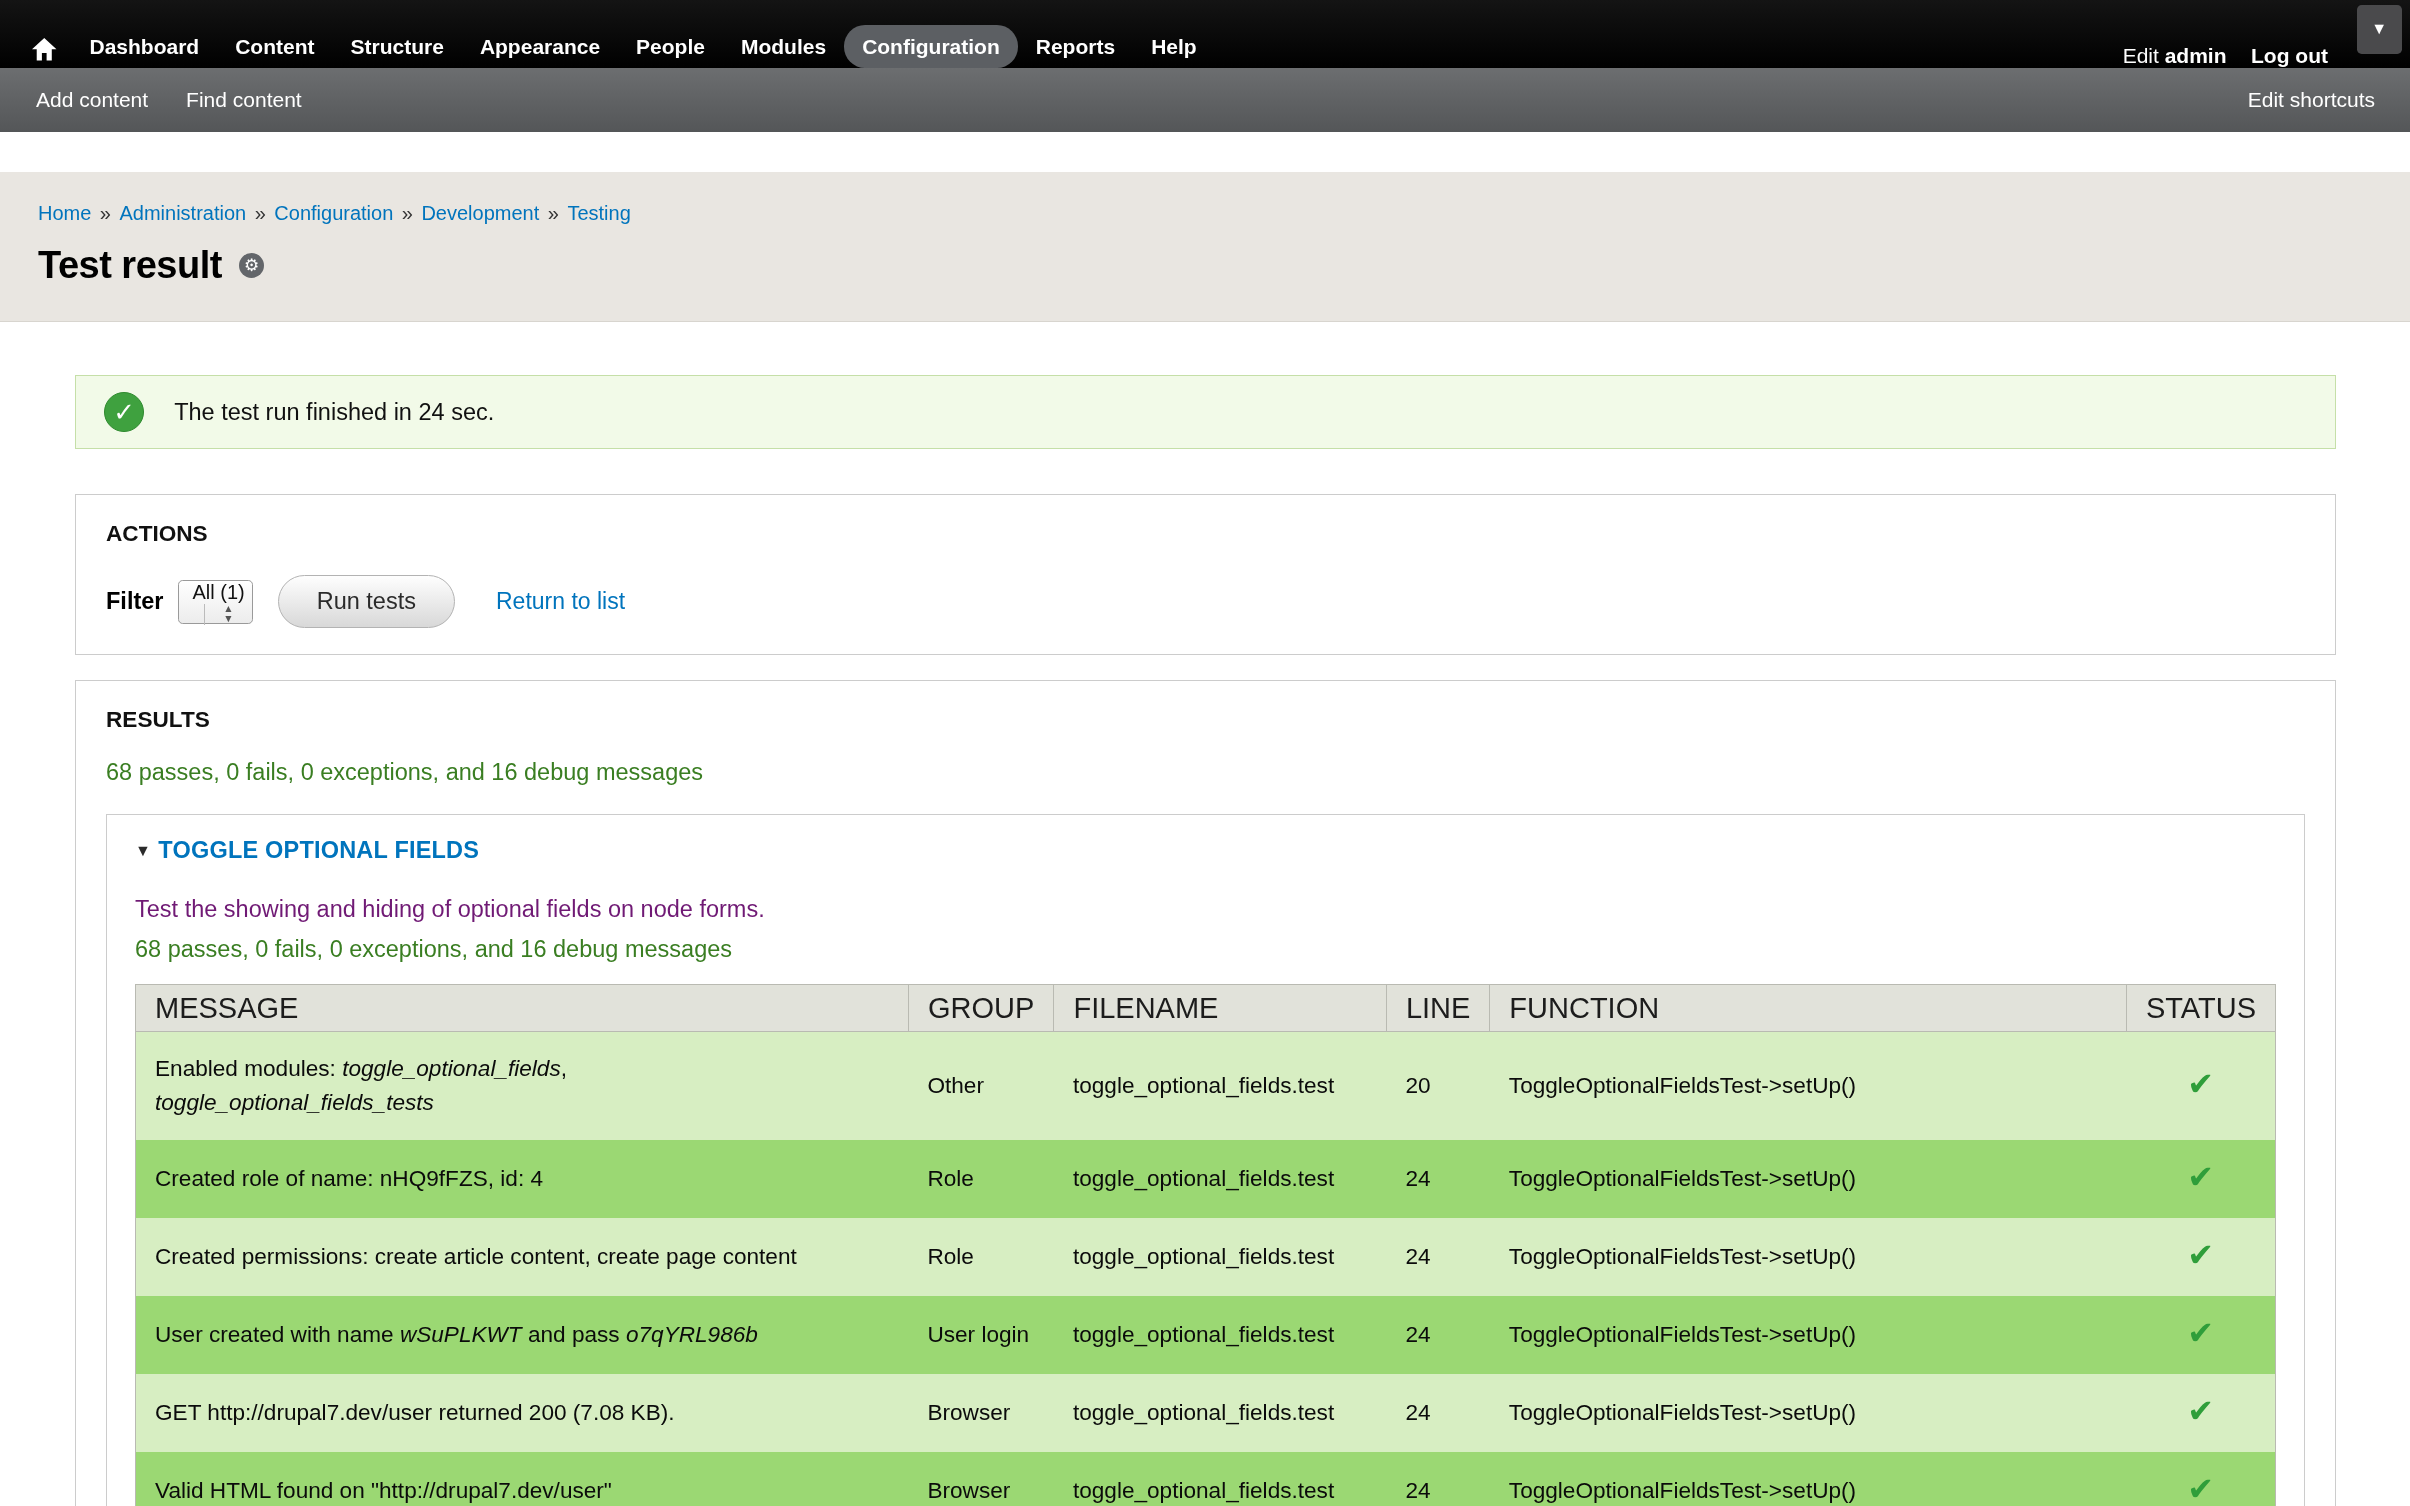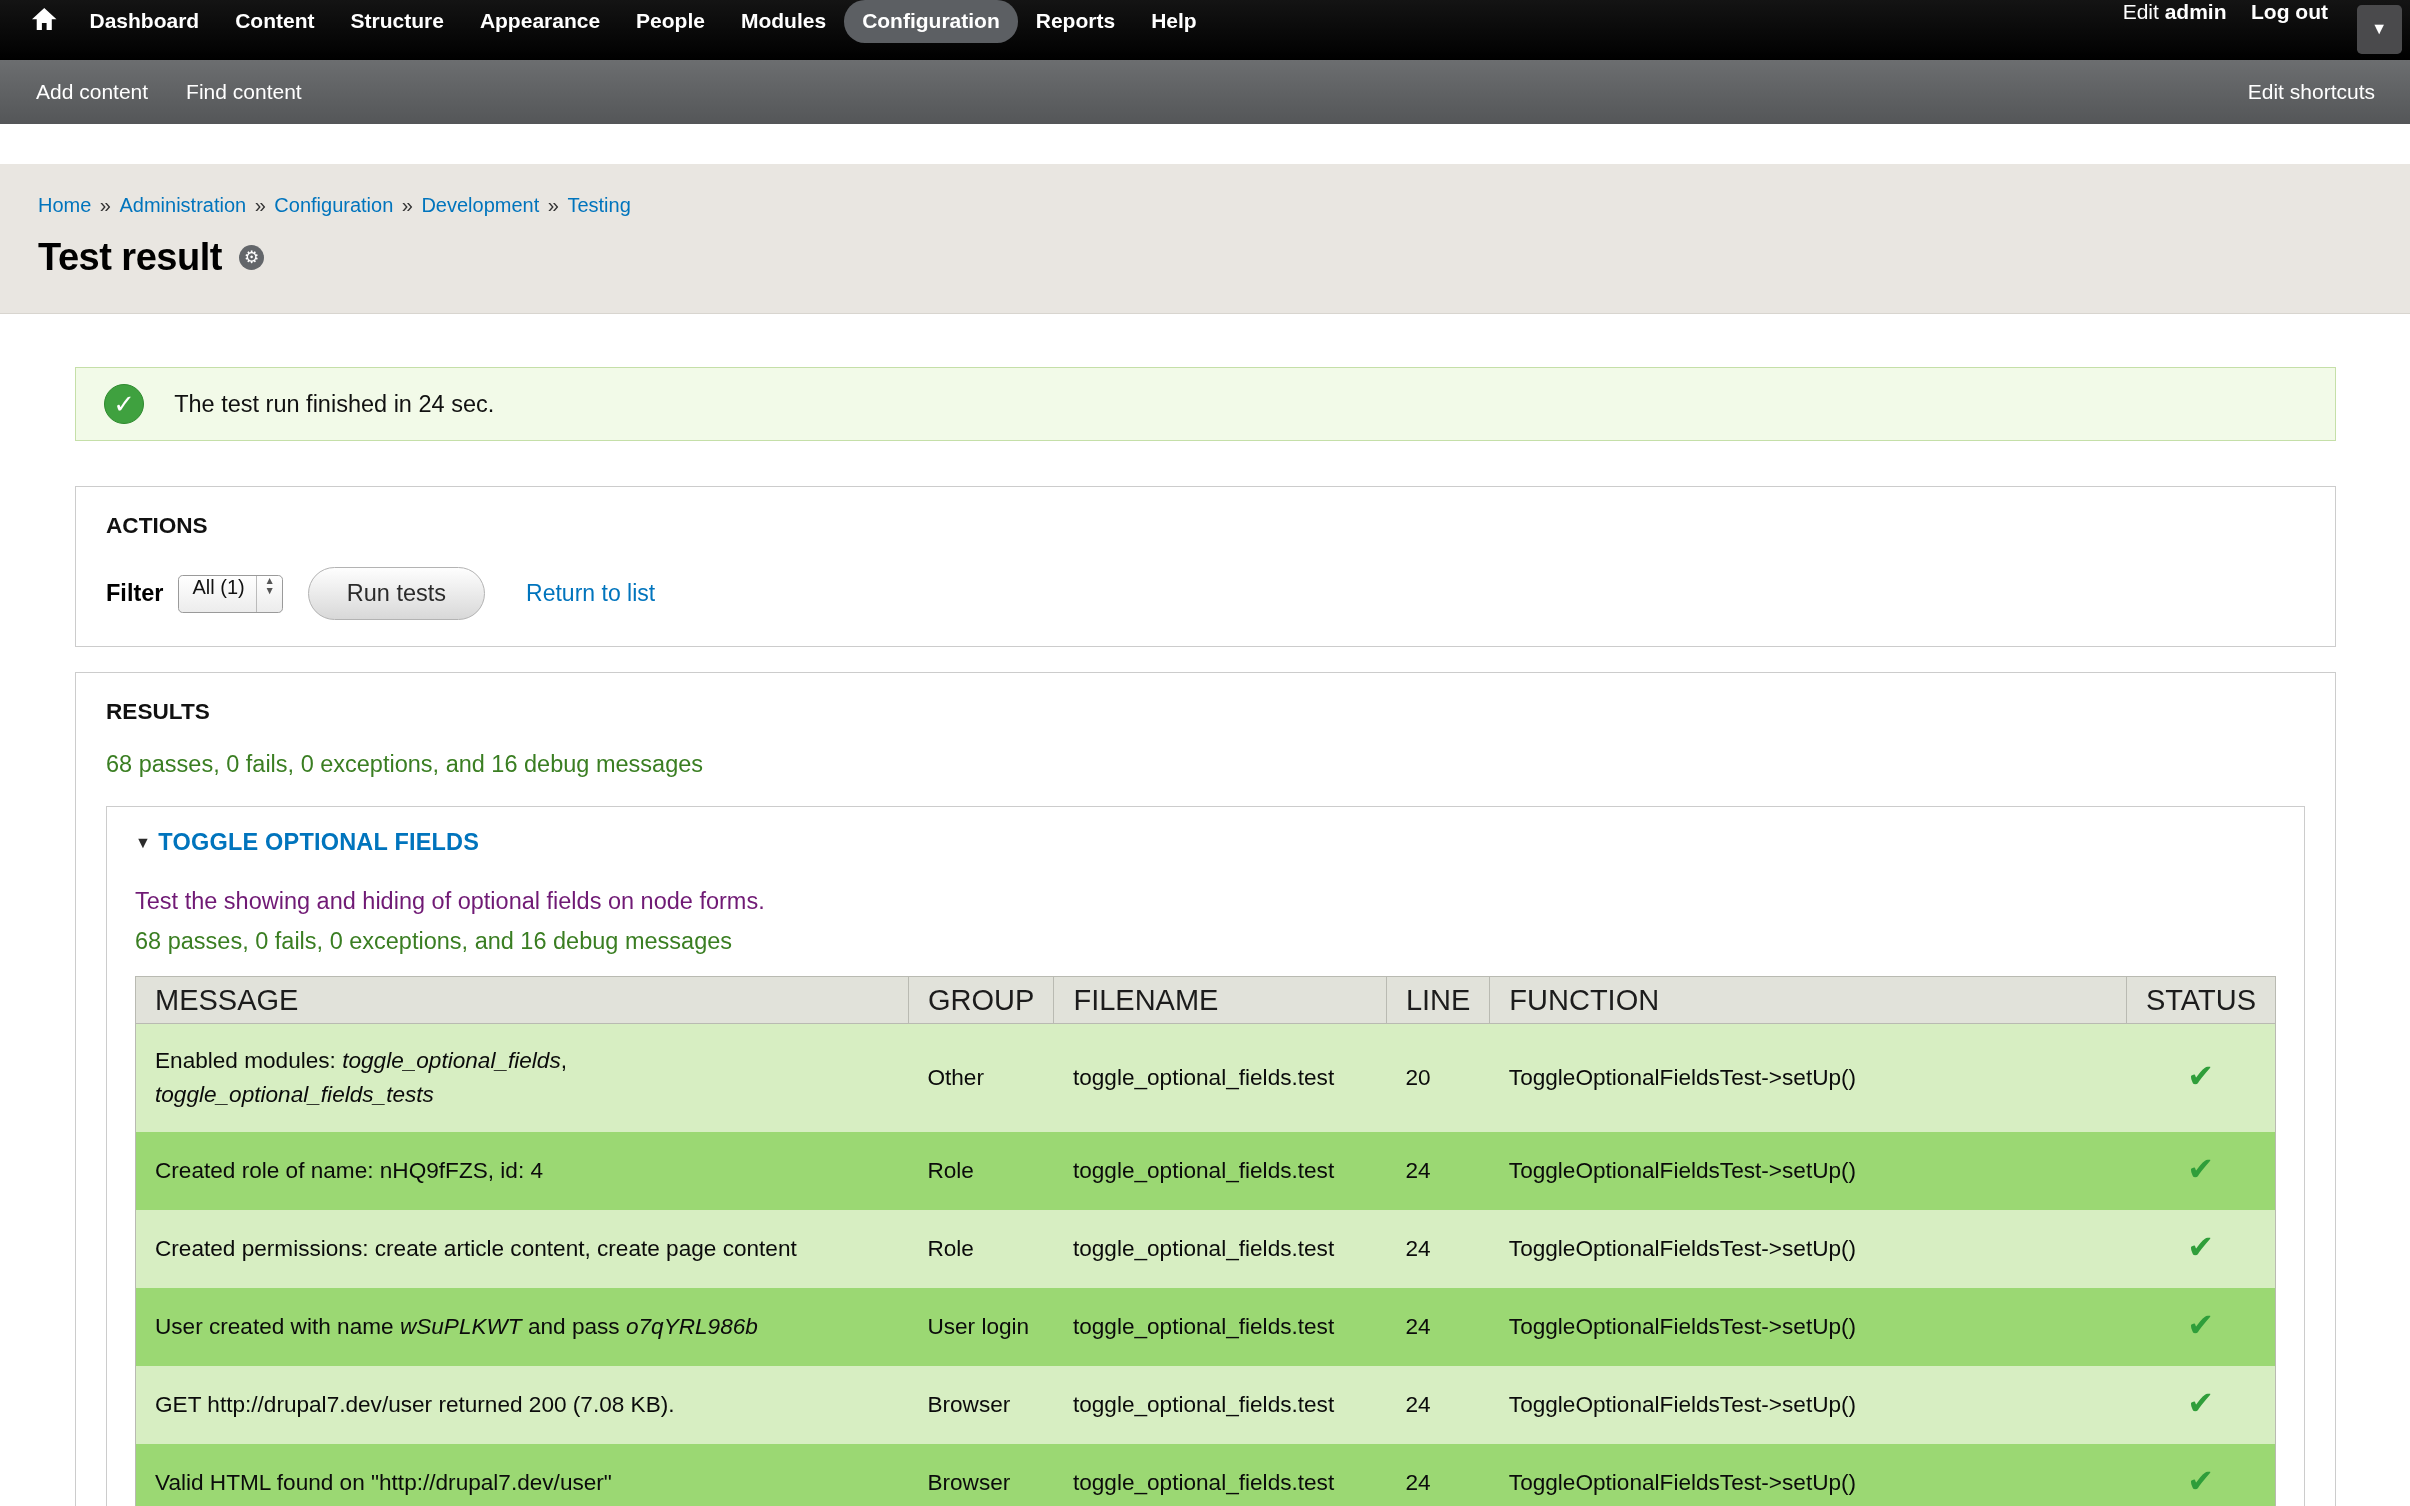--- a/index.html
+++ b/index.html
@@ -6,24 +6,24 @@
   html, body { width: 2411px; height: 1507px; overflow: hidden; }
   body {
     font-family: "Liberation Sans", "DejaVu Sans", sans-serif;
     background: #ffffff;
     color: #000;
   }
   a { text-decoration: none; }
 
   
   .toolbar {
-    height: 60px;
+    height: 68px;
     background: linear-gradient(#141414, #000000);
     display: flex;
-    align-items: flex-start;
+    align-items: flex-end;
     padding: 0 17px;
     position: relative;
     z-index: 10;
   }
   .toolbar .home-btn {
     display: flex; align-items: center; justify-content: center;
     padding: 7.5px 15px;
   }
   .toolbar nav { display: flex; align-items: center; }
   .toolbar nav a {
@@ -103,22 +103,22 @@
   .fieldset.actions { margin-top: 45px; }
   .fieldset.results { margin-top: 24.5px; }
   .legend { font-size: 22.6px; font-weight: bold; color: #111; }
 
   .actions-row { display: flex; align-items: center; margin-top: 28px; }
   .filter-label { font-size: 23.5px; font-weight: bold; margin-right: 15px; }
   .select {
     display: inline-flex; 
     border: 0.9px solid #9a9a9a; border-radius: 4.7px;
     background: linear-gradient(#ffffff, #ececec);
-    height: 38px; padding: 0 7.5px 0 13px;
-    font-size: 20px; color: #111; cursor: pointer;
+    height: 44px; padding: 0 7.5px 0 13px;
+    font-size: 20px; color: #111; cursor: pointer; flex-direction: column;
   }
   .select .steppers {
     display: flex; flex-direction: column; align-items: center;
     margin-left: 11.3px; padding-left: 7.5px; border-left: 0.9px solid #bbb;
     color: #555; font-size: 10.4px; line-height: 10.4px;
   }
   .btn {
     margin-left: 24.5px;
     border: 0.9px solid #b3b3b3; border-radius: 30px;
     background: linear-gradient(#fefefe, #d8d8d8);

